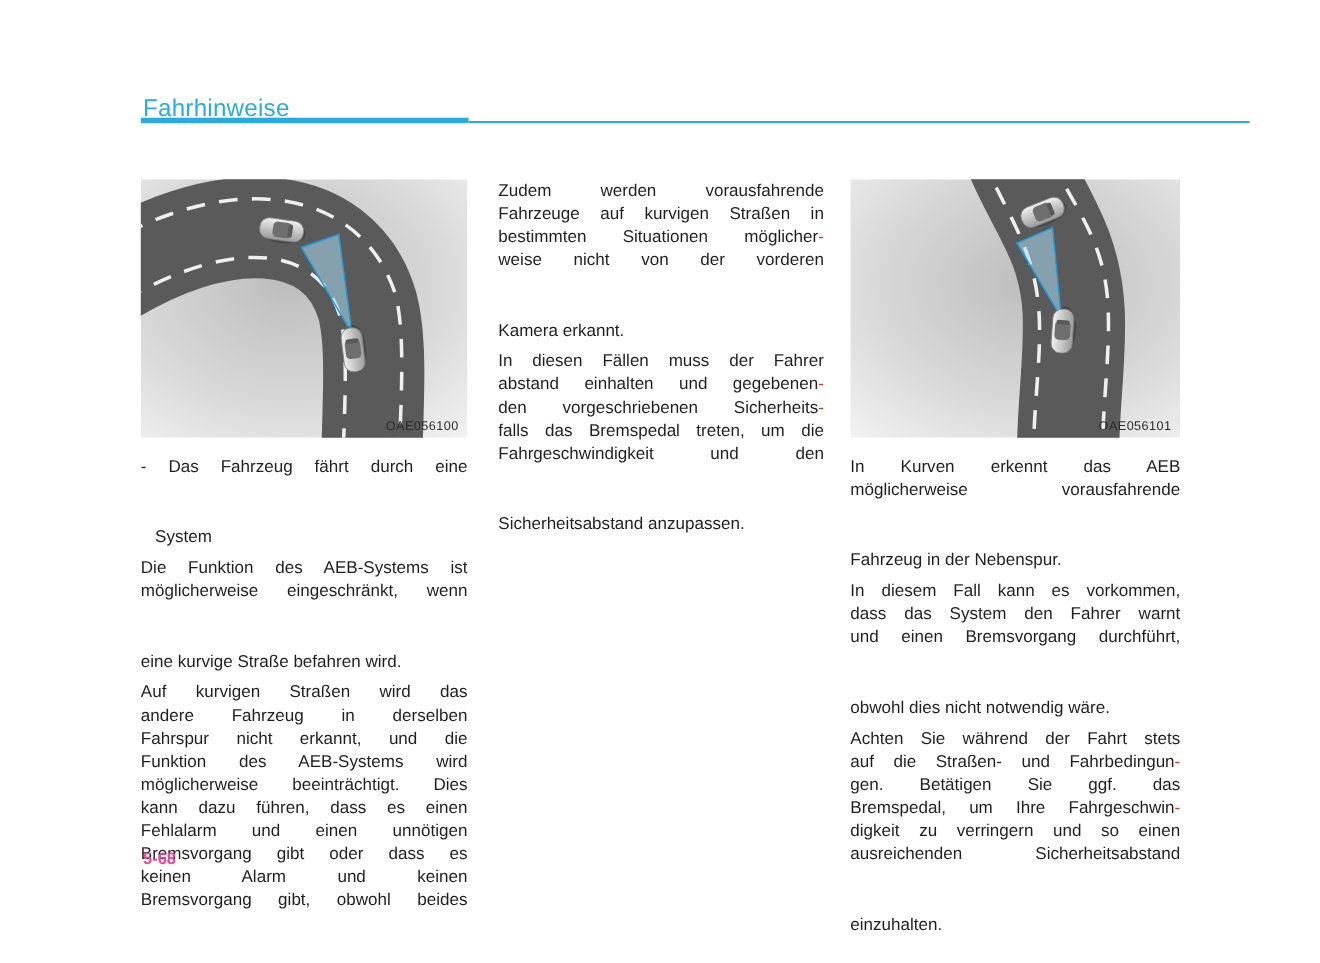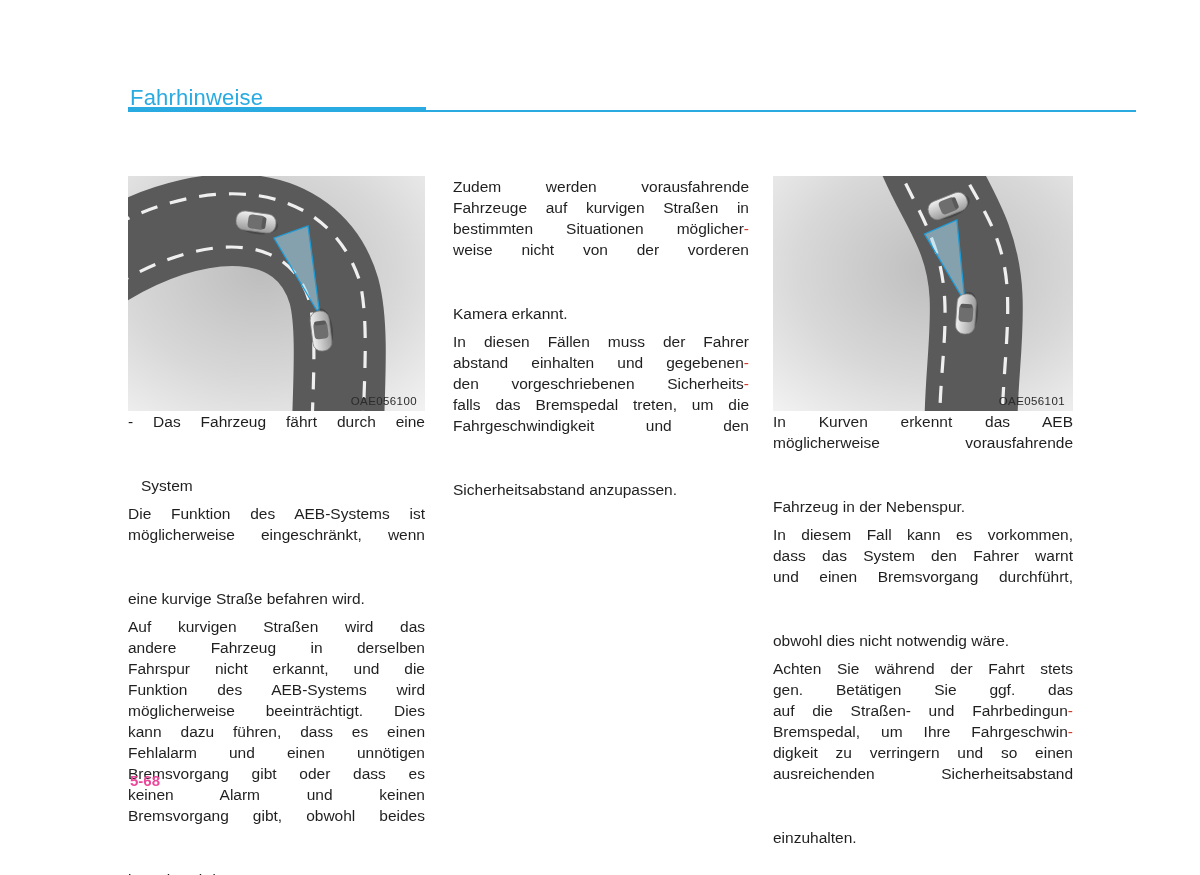--- a/index.html
+++ b/index.html
@@ -12,26 +12,26 @@
 
   
   .header-title{
     position:absolute;left:130px;top:85px;
     font-size:22px;color:#29abe2;letter-spacing:.2px;
   }
   .header-bar{position:absolute;left:128px;top:107px;width:298px;height:5px;background:#29abe2;}
   .header-rule{position:absolute;left:426px;top:110px;width:710px;height:2px;background:#29abe2;}
 
   
-  .col{position:absolute;top:176px;}
+  .col{position:absolute;top:163px;}
   #col-0{left:128px;width:297px;}
   #col-1{left:453px;width:296px;}
   #col-2{left:773px;width:300px;}
 
-  .figure{position:relative;width:100%;height:235px;margin:0 0 0 0;}
+  .figure{position:relative;width:100%;height:235px;margin:0 0 16px 0;}
   .figure svg{display:block;width:100%;height:100%;}
   .img-label{
     position:absolute;right:8px;bottom:4px;
     font-size:11.5px;color:#2b2b2b;letter-spacing:.4px;
   }
 
   .textblocks{font-size:15.5px;line-height:21px;color:#1f1f1f;}
   .block{margin:0 0 7px 0;}
   .line{
     text-align:justify;text-align-last:justify;text-justify:inter-word;
@@ -166,22 +166,22 @@
           <div class="line last">Fahrzeug in der Nebenspur.</div>
         </div>
         <div class="block block-p">
           <div class="line">In diesem Fall kann es vorkommen,</div>
           <div class="line">dass das System den Fahrer warnt</div>
           <div class="line">und einen Bremsvorgang durchführt,</div>
           <div class="line last">obwohl dies nicht notwendig wäre.</div>
         </div>
         <div class="block block-p">
           <div class="line">Achten Sie während der Fahrt stets</div>
+          <div class="line">auf die Straßen- und Fahrbedingun<span class="red-hyphen">-</span></div>
           <div class="line">gen. Betätigen Sie ggf. das</div>
-          <div class="line">auf die Straßen- und Fahrbedingun<span class="red-hyphen">-</span></div>
           <div class="line">Bremspedal, um Ihre Fahrgeschwin<span class="red-hyphen">-</span></div>
           <div class="line">digkeit zu verringern und so einen</div>
           <div class="line">ausreichenden Sicherheitsabstand</div>
           <div class="line last">einzuhalten.</div>
         </div>
       </div>
   </div>
 
   <div class="page-number">5-68</div>
 </div>

